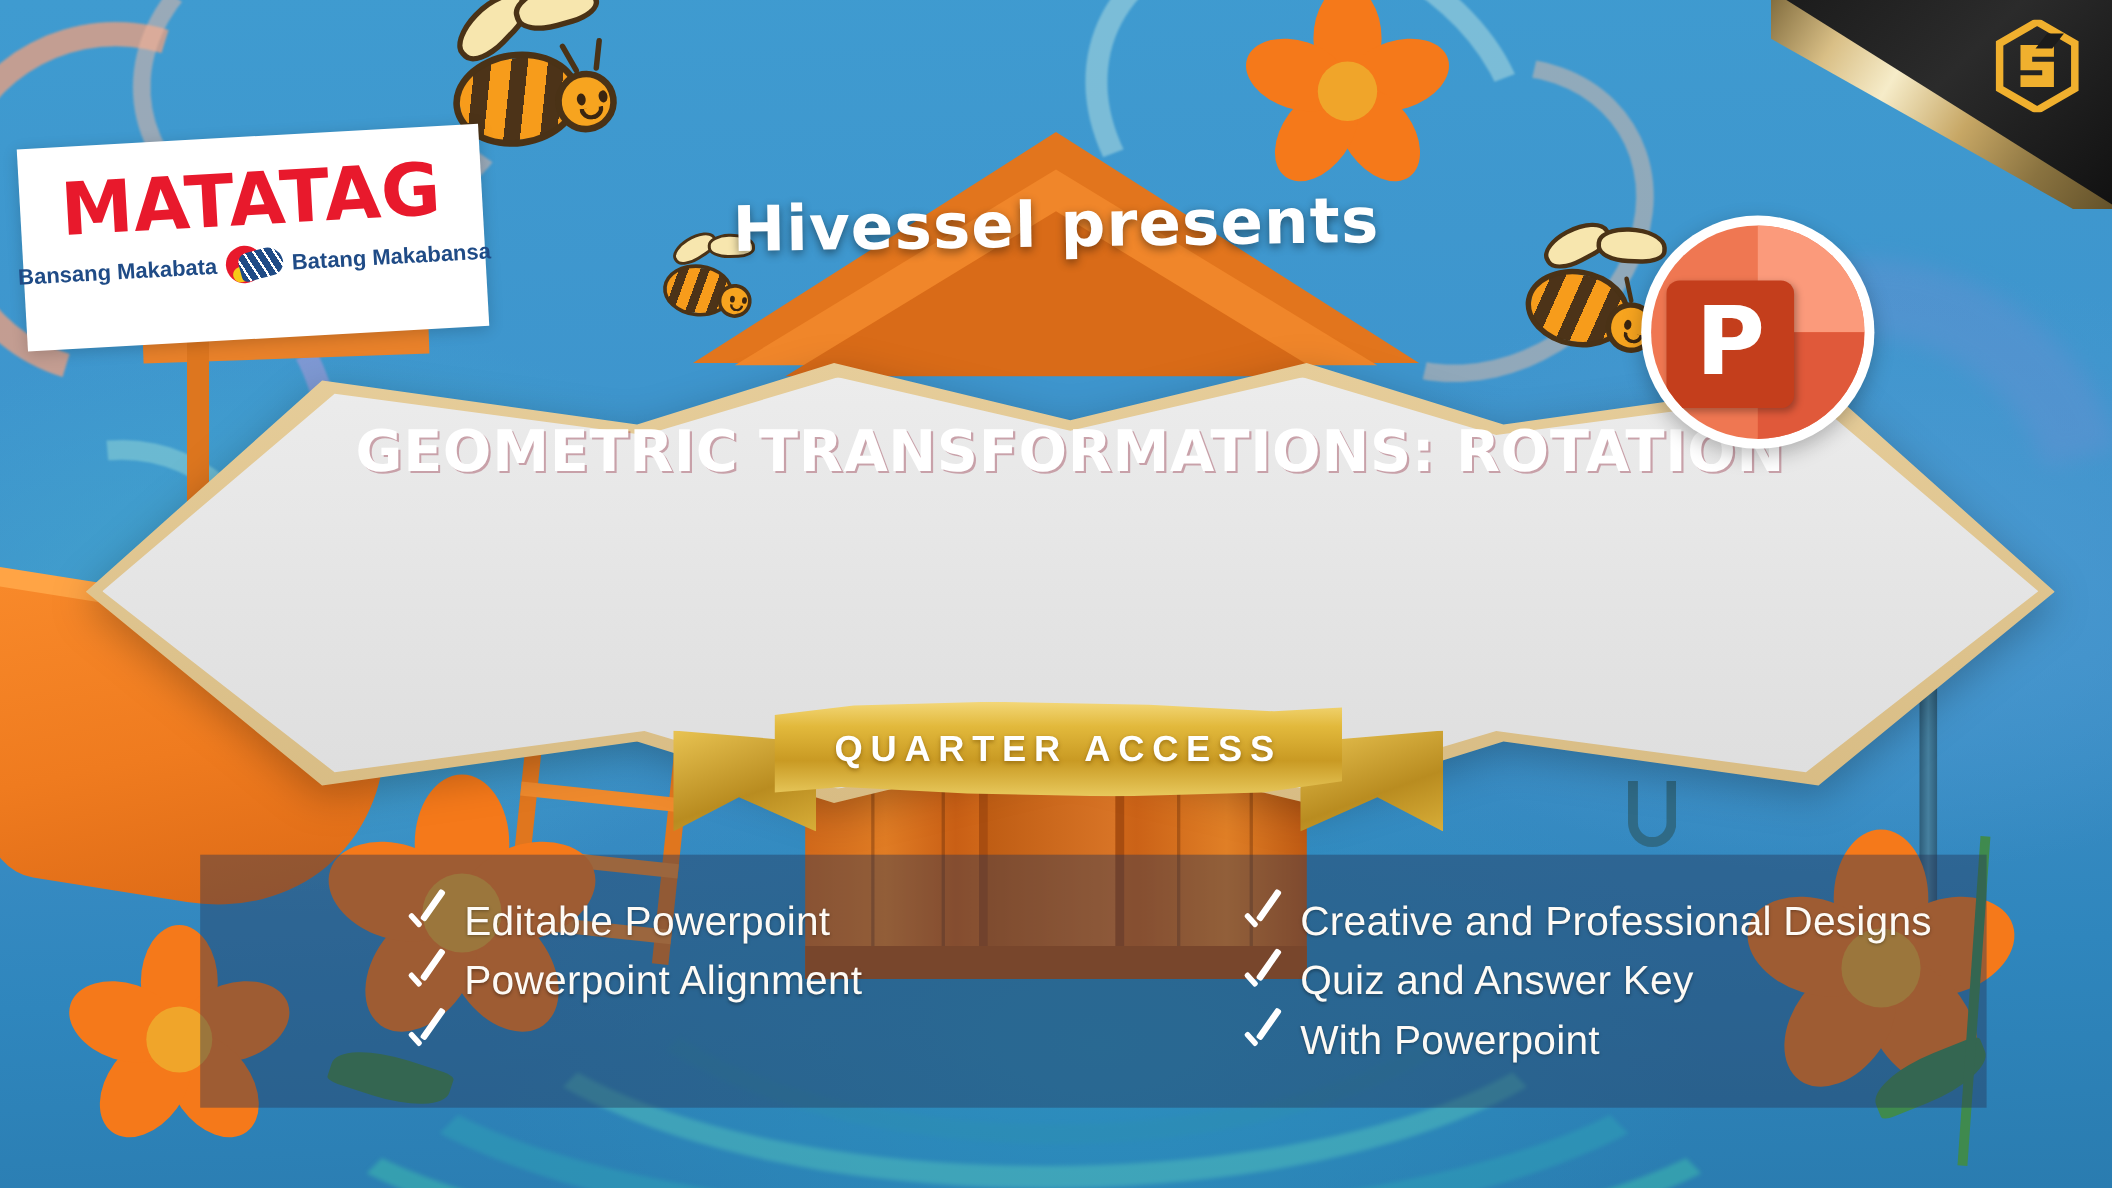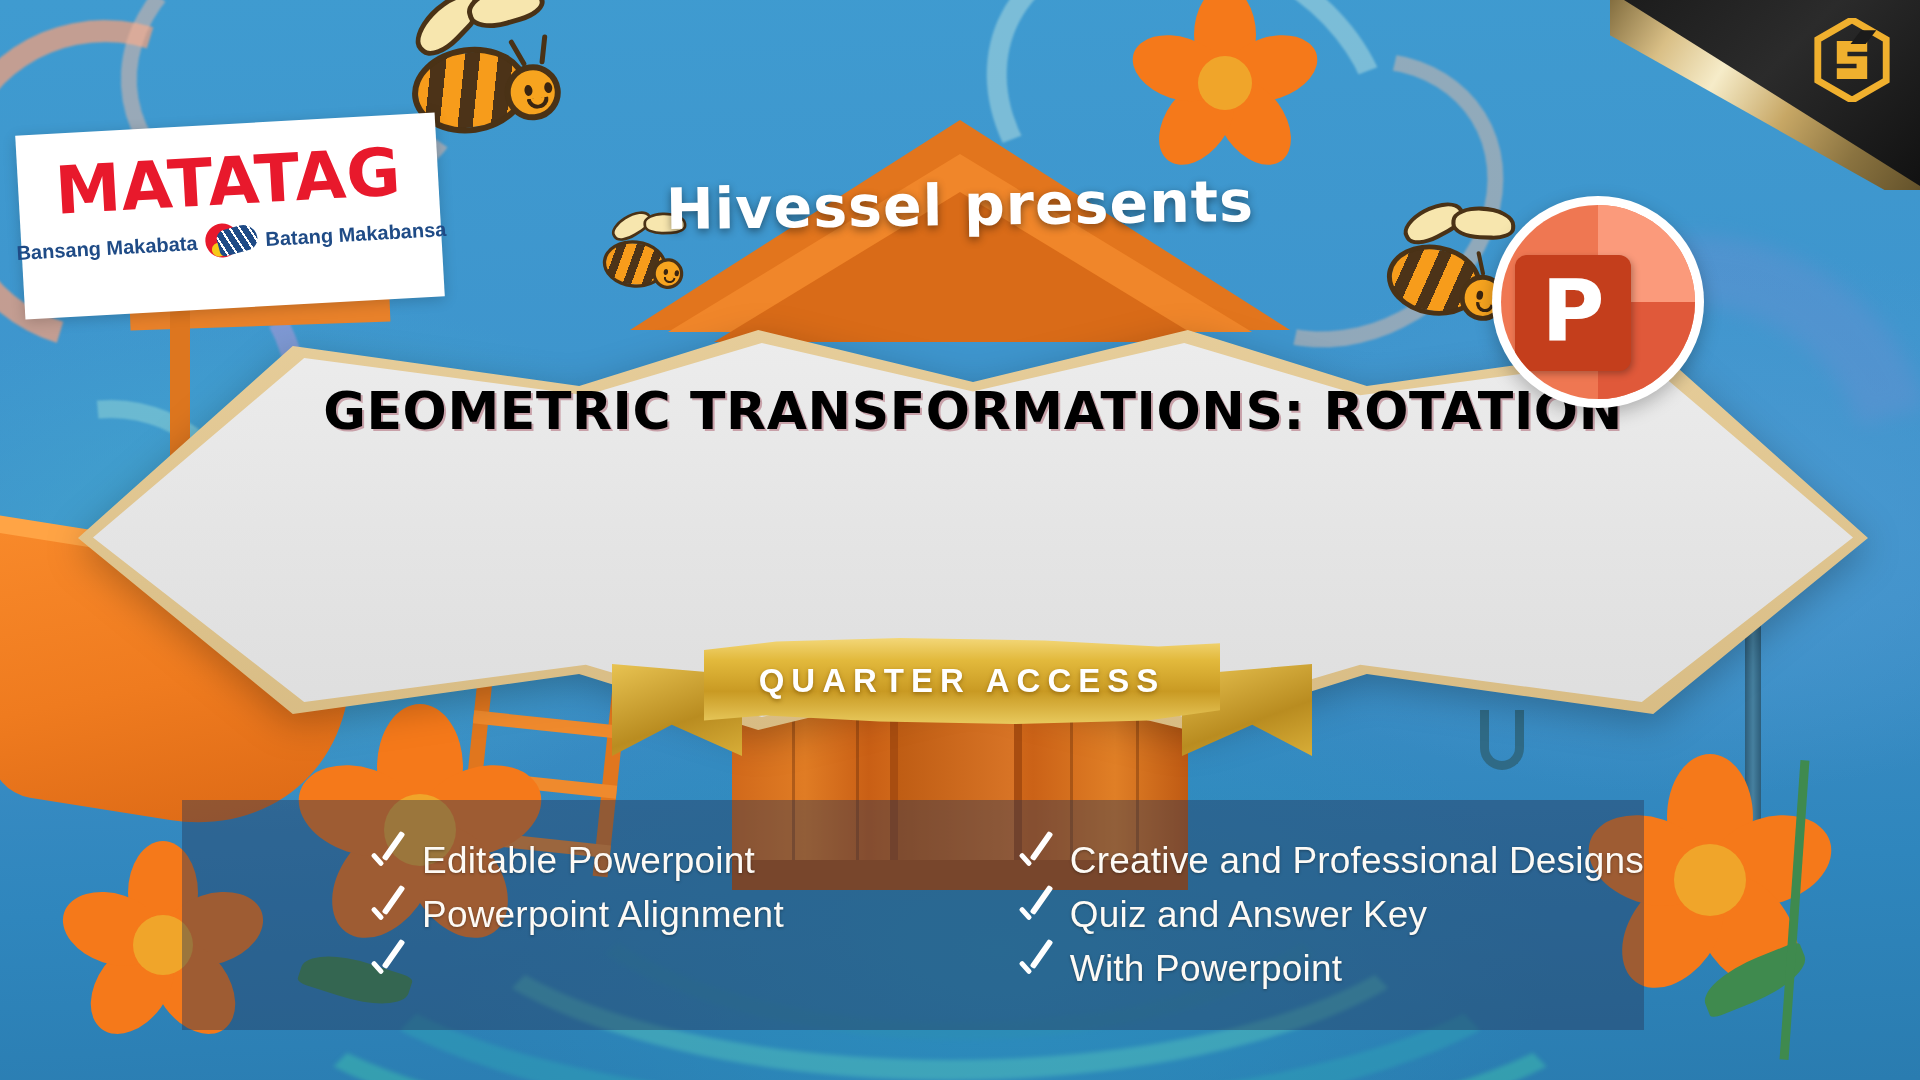--- a/index.html
+++ b/index.html
@@ -148,21 +148,21 @@
   .banner-wrap{ position:absolute; left:78px; top:330px; width:1790px; height:400px;
     filter:drop-shadow(0 10px 18px rgba(0,0,0,.25)); }
   .banner-border,.banner-face{ position:absolute; inset:0;
     clip-path:polygon(
       0% 52%, 12% 4%, 28% 14%, 38% 0%, 50% 13%, 62% 0%, 72% 14%, 88% 4%, 100% 52%,
       88% 96%, 72% 86%, 62% 100%, 50% 87%, 38% 100%, 28% 86%, 12% 96%); }
   .banner-border{ background:linear-gradient(180deg,#e6cd9a,#d8bc84); }
   .banner-face{ inset:13px 15px; background:linear-gradient(180deg,#ececec 0%,#e4e4e4 55%,#dedede 100%); }
 
   .title{ position:absolute; left:160px; right:160px; top:54px; text-align:center;
-    color:#000000; font-weight:700; font-size:52px; line-height:1.06;
+    color:#ffffff; font-weight:700; font-size:52px; line-height:1.06;
     letter-spacing:.6px; font-family:"DejaVu Sans", sans-serif;
     text-transform:uppercase; text-shadow:2px 2px 0 rgba(140,30,52,.35); }
   .subtitle{ position:absolute; left:0; right:0; top:225px; text-align:center;
     color:#141414; font-weight:700; font-size:40px; letter-spacing:2.4px; }
 
   
   .ribbon{ position:absolute; left:612px; top:638px; width:700px; height:110px; }
   .rb-tailL,.rb-tailR{ position:absolute; top:26px; width:130px; height:92px;
     background:linear-gradient(160deg,#e8c352,#b98c20 60%,#d8ae38); }
   .rb-tailL{ left:0; clip-path:polygon(0 0,100% 12%,100% 100%,46% 66%,0 100%); }
@@ -170,21 +170,21 @@
   .rb-main{ position:absolute; left:92px; top:0; width:516px; height:86px;
     background:linear-gradient(180deg,#f3d778 0%,#e2b93c 26%,#c99a23 62%,#e8c95d 100%);
     border-radius:4px;
     clip-path:polygon(0 14%,14% 4%,38% 0,66% 3%,88% 10%,100% 6%,100% 84%,86% 96%,60% 100%,34% 97%,12% 90%,0 96%); }
   .rb-text{ position:absolute; left:92px; top:0; width:516px; height:86px;
     display:flex; align-items:center; justify-content:center;
     color:#fff; font-weight:700; font-size:33px; letter-spacing:7px;
     text-shadow:0 2px 4px rgba(120,80,0,.6); }
 
   
-  .band{ position:absolute; left:182px; top:800px; width:1462px; height:230px;
+  .band{ position:absolute; left:182px; top:777px; width:1624px; height:230px;
     background:rgba(38,52,86,.42); }
   .fcols{ position:absolute; inset:0; display:flex; }
   .fcol{ flex:1; display:flex; flex-direction:column; justify-content:center; gap:10px; }
   .fcol.left{ padding-left:182px; }
   .fcol.right{ padding-left:78px; }
   .frow{ display:flex; align-items:center; gap:14px; }
   .check{ width:44px; height:44px; flex:0 0 44px; position:relative; }
   .check::before{ content:""; position:absolute; left:6px; top:18px; width:15px; height:5px;
     background:#fff; transform:rotate(48deg); border-radius:2px; }
   .check::after{ content:""; position:absolute; left:13px; top:4px; width:33px; height:6px;

